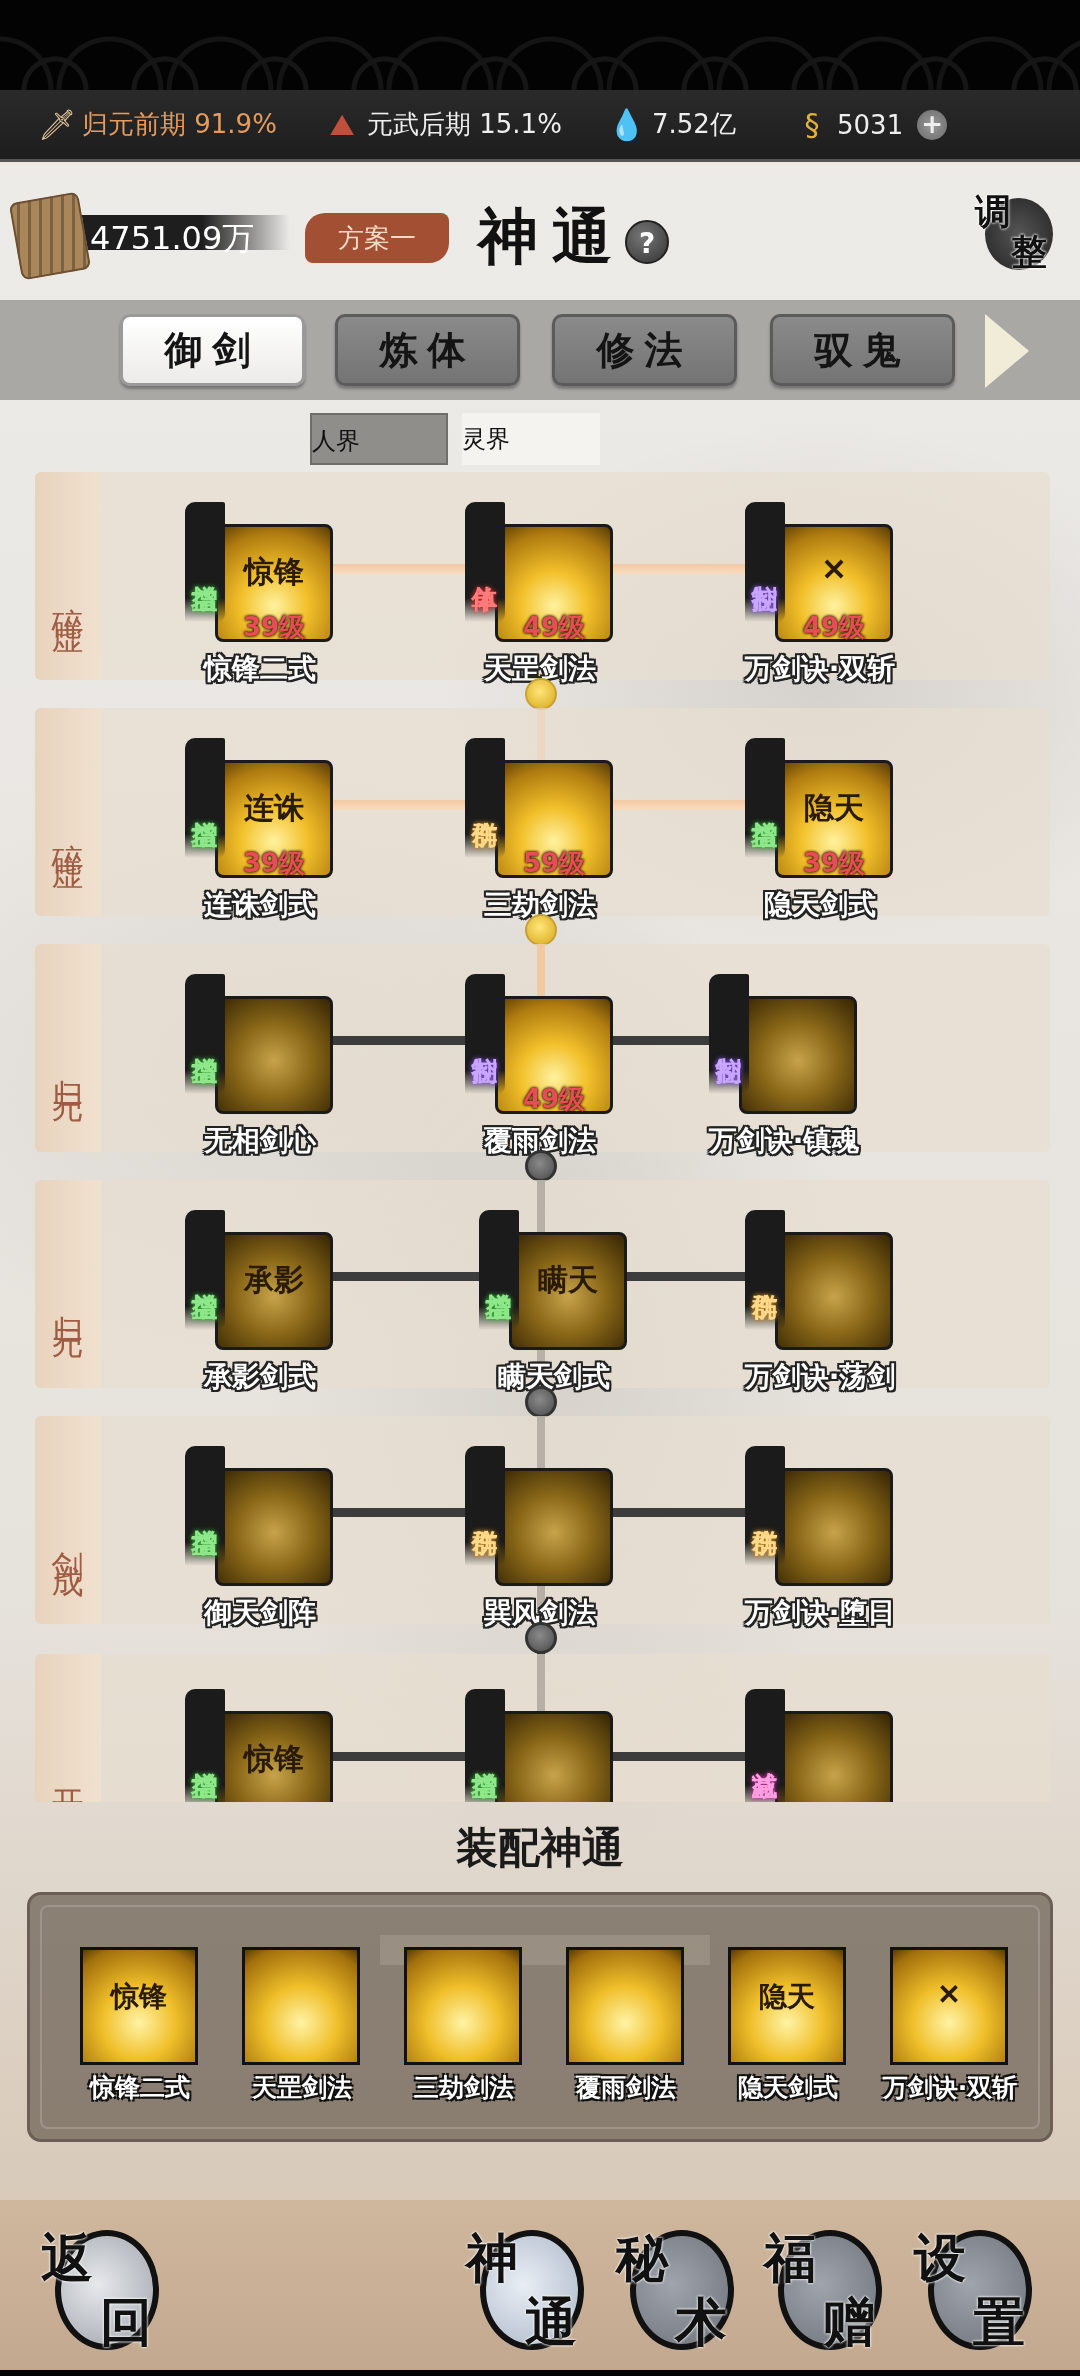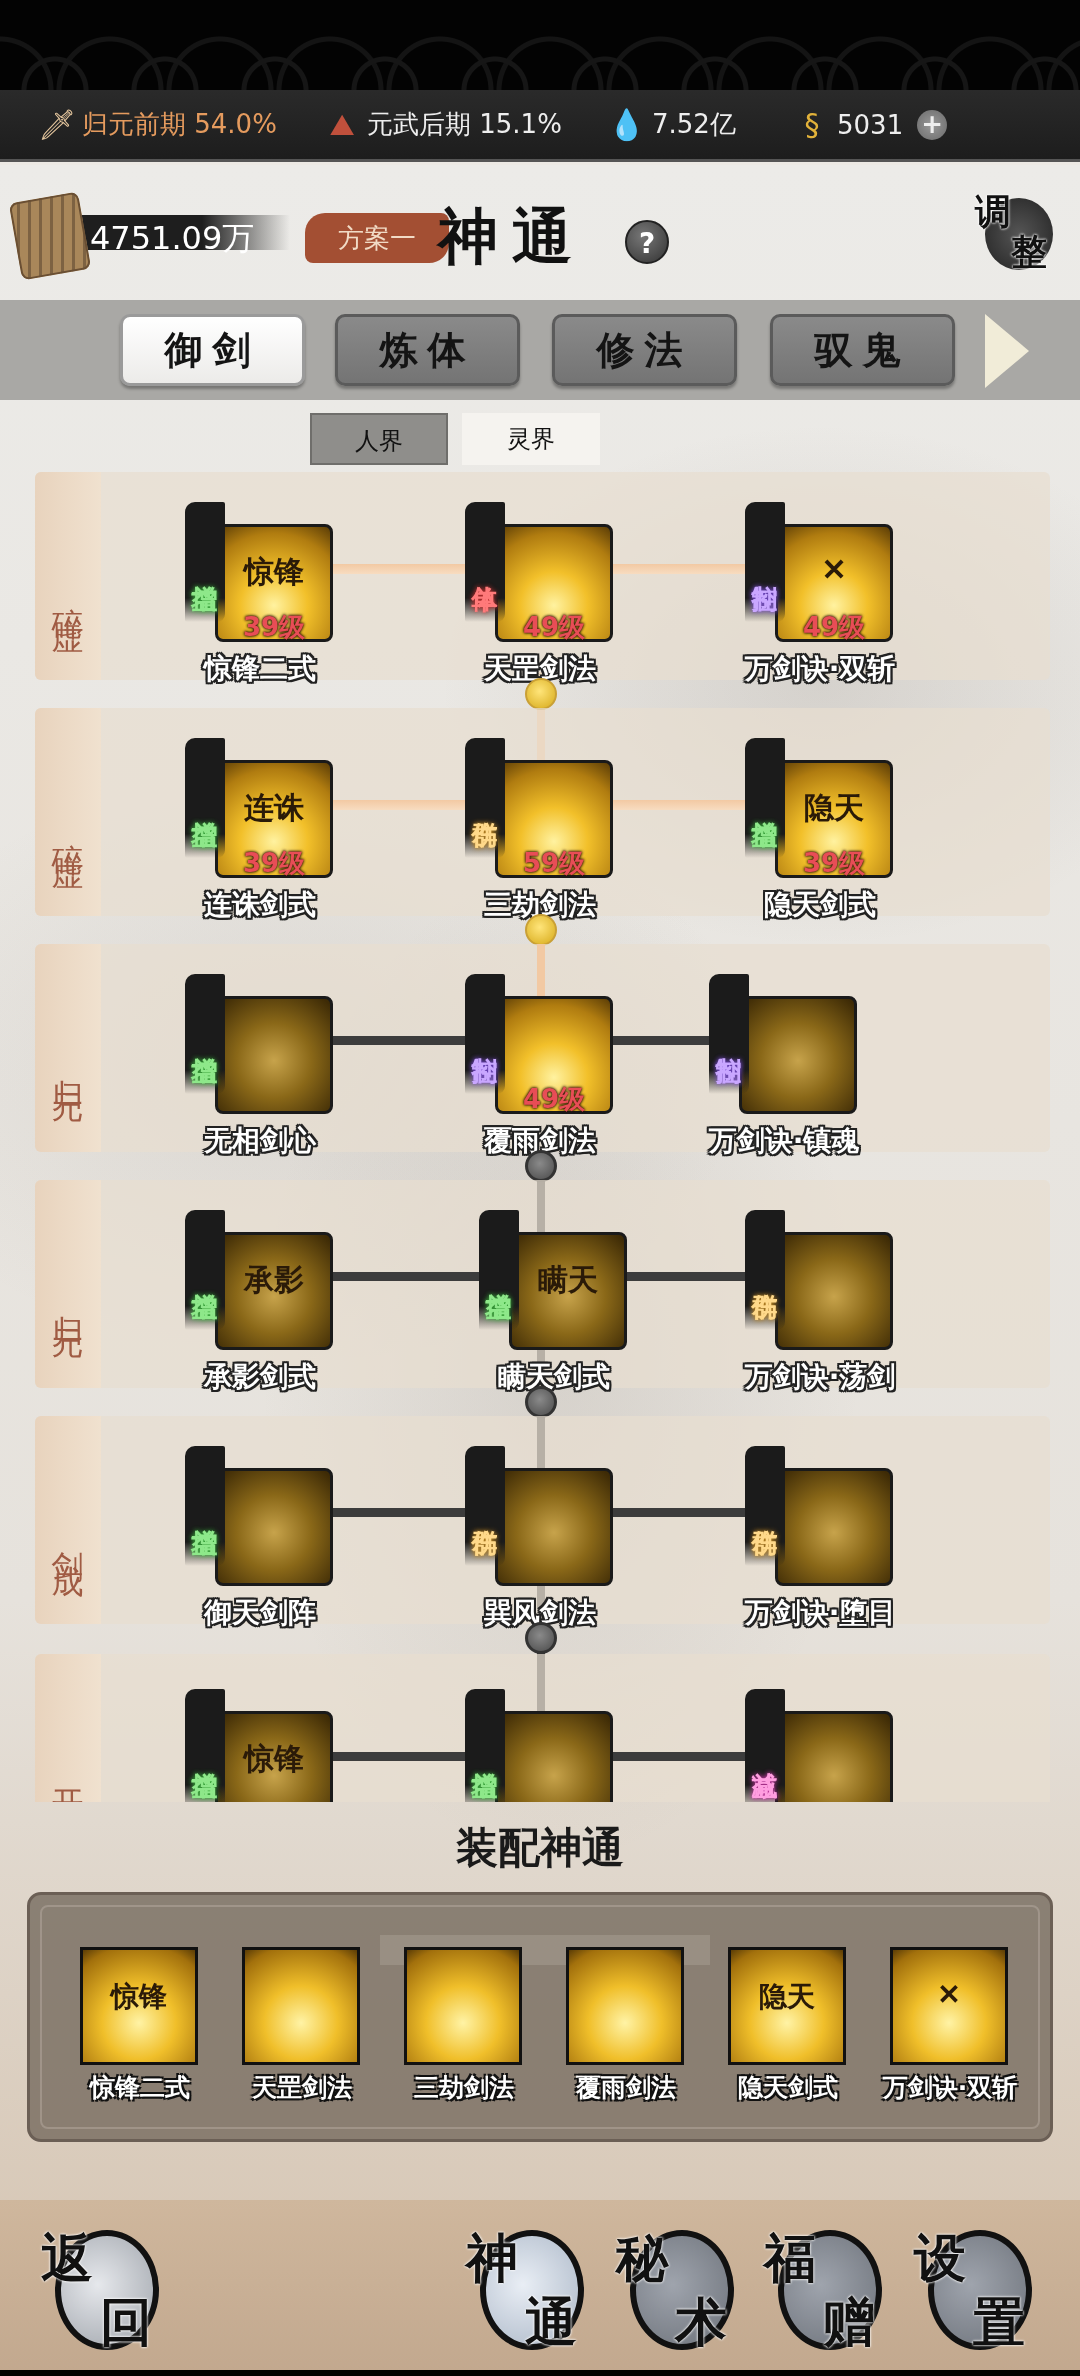--- a/index.html
+++ b/index.html
@@ -43,39 +43,39 @@
   }
 
   .header-row { position: absolute; left: 0; top: 185px; width: 1080px; height: 100px; }
   .currency-box { position: absolute; left: 15px; top: 20px; width: 260px; height: 58px; }
   .scroll-icon { position: absolute; left: 0; top: -8px; width: 70px; height: 78px;
     background: repeating-linear-gradient(100deg, #a9875a 0 8px, #7d6242 8px 11px); border-radius: 8px; transform: rotate(-10deg); box-shadow: 0 0 0 2px #6a4f33 inset; }
   .currency-val { position: absolute; left: 55px; top: 10px; height: 35px; width: 220px;
     background: linear-gradient(90deg, #1e1e1e 60%, rgba(30,30,30,0)); color: #fff; font-size: 32px; line-height: 46px; padding-left: 20px; }
   .plan-tag { position: absolute; left: 305px; top: 28px; width: 144px; height: 50px;
     background: #a34f33; border-radius: 20px 8px 20px 8px; color: #f1dbc6; font-family: "DejaVu Serif", serif; font-size: 26px; line-height: 50px; text-align: center; }
-  .page-title { position: absolute; left: 438px; top: 12px; font-family: Liberation Mono, monospace; font-size: 60px; font-weight: bold; color: #111; letter-spacing: 14px; }
+  .page-title { position: absolute; left: 478px; top: 12px; font-family: Liberation Mono, monospace; font-size: 60px; font-weight: bold; color: #111; letter-spacing: 14px; }
   .help-btn { position: absolute; left: 625px; top: 35px; width: 44px; height: 44px; border-radius: 50%;
     background: radial-gradient(circle at 40% 35%, #777, #333); color: #fff; font-size: 28px; font-weight: bold; text-align: center; line-height: 44px; border: 2px solid #222; }
   .adjust-btn { position: absolute; left: 975px; top: 5px; width: 80px; height: 85px; }
   .adjust-btn .disc { position: absolute; left: 10px; top: 8px; width: 68px; height: 72px; border-radius: 50%; background: radial-gradient(#555,#222); }
   .adjust-btn .t1, .adjust-btn .t2 { position: absolute; font-family: "DejaVu Serif", serif; font-weight: bold; font-size: 36px; color: #111; text-shadow: 0 0 3px #fff, 0 0 2px #fff; }
   .adjust-btn .t1 { left: 0; top: -2px; }
   .adjust-btn .t2 { left: 36px; top: 38px; }
 
   .tab-bar { position: absolute; left: 0; top: 300px; width: 1080px; height: 100px; background: #a9a8a5; }
   .tab { position: absolute; top: 14px; width: 185px; height: 72px; border-radius: 10px;
     background: linear-gradient(#8a8a8a, #747474); border: 3px solid #5b5b5b;
     font-family: "DejaVu Serif", serif; font-size: 38px; font-weight: bold; color: #141414; text-align: center; line-height: 66px; letter-spacing: 10px; box-shadow: 0 3px 3px rgba(0,0,0,0.3); }
   .tab.active { background: linear-gradient(#fff, #ecebe9); border-color: #9a9a9a; }
   .tab-next { position: absolute; left: 985px; top: 14px; width: 50px; height: 74px; }
   .tab-next::before { content:""; position:absolute; left:0; top:0; border-left: 44px solid #f1ecd8; border-top: 37px solid transparent; border-bottom: 37px solid transparent; }
 
   .realm-tabs { position: absolute; left: 310px; top: 413px; height: 52px; display: flex; gap: 14px; }
-  .realm-tab { width: 138px; height: 52px; font-size: 24px; text-align: center; line-height: 52px; color: #111; }
+  .realm-tab { width: 138px; height: 52px; font-size: 24px; text-align: left; line-height: 52px; color: #111; }
   .realm-tab.active { background: #8f8e8b; border: 2px solid #6f6e6b; }
   .realm-tab.inactive { background: #f5f3ef; }
 
   .tree { position: absolute; left: 0; top: 472px; width: 1080px; height: 1330px; overflow: hidden; }
   .tier { position: absolute; left: 35px; width: 1015px; height: 208px; background: rgba(232,222,208,0.72); border-radius: 6px; }
   .tier-label { position: absolute; left: 0; top: 0; width: 66px; height: 208px; background: linear-gradient(90deg,#e8d3bd,#f0e1cf); border-radius: 6px 0 0 6px;
     font-family: "DejaVu Serif", serif; font-size: 32px; color: #a05b43; writing-mode: vertical-rl; text-align: center; line-height: 66px; letter-spacing: 14px; padding-top: 40px; }
   .h-link { position: absolute; height: 10px; top: 92px; }
   .h-link.lit { background: linear-gradient(#f2c9a3, #f7dcc0); }
   .h-link.dark { background: #3c3c3c; height: 9px; }
@@ -123,21 +123,21 @@
   .bottom-edge { position: absolute; left: 0; top: 2370px; width: 1080px; height: 6px; background: #000; }
 </style>
 </head>
 <body>
 
 <div class="top-band"></div>
 
 <div class="status-bar">
   <div class="stat stat1">
     <span class="ico" style="color:#e8c9a0">🗡</span>
-    <span>归元前期 54.0%</span>
+    <span>归元前期 91.9%</span>
   </div>
   <div class="stat stat2">
     <span class="ico" style="color:#c0503c">⛰</span>
     <span>元武后期 15.1%</span>
   </div>
   <div class="stat stat3">
     <span class="ico" style="color:#7fb4e6">💧</span>
     <span>7.52亿</span>
   </div>
   <div class="stat stat4">

